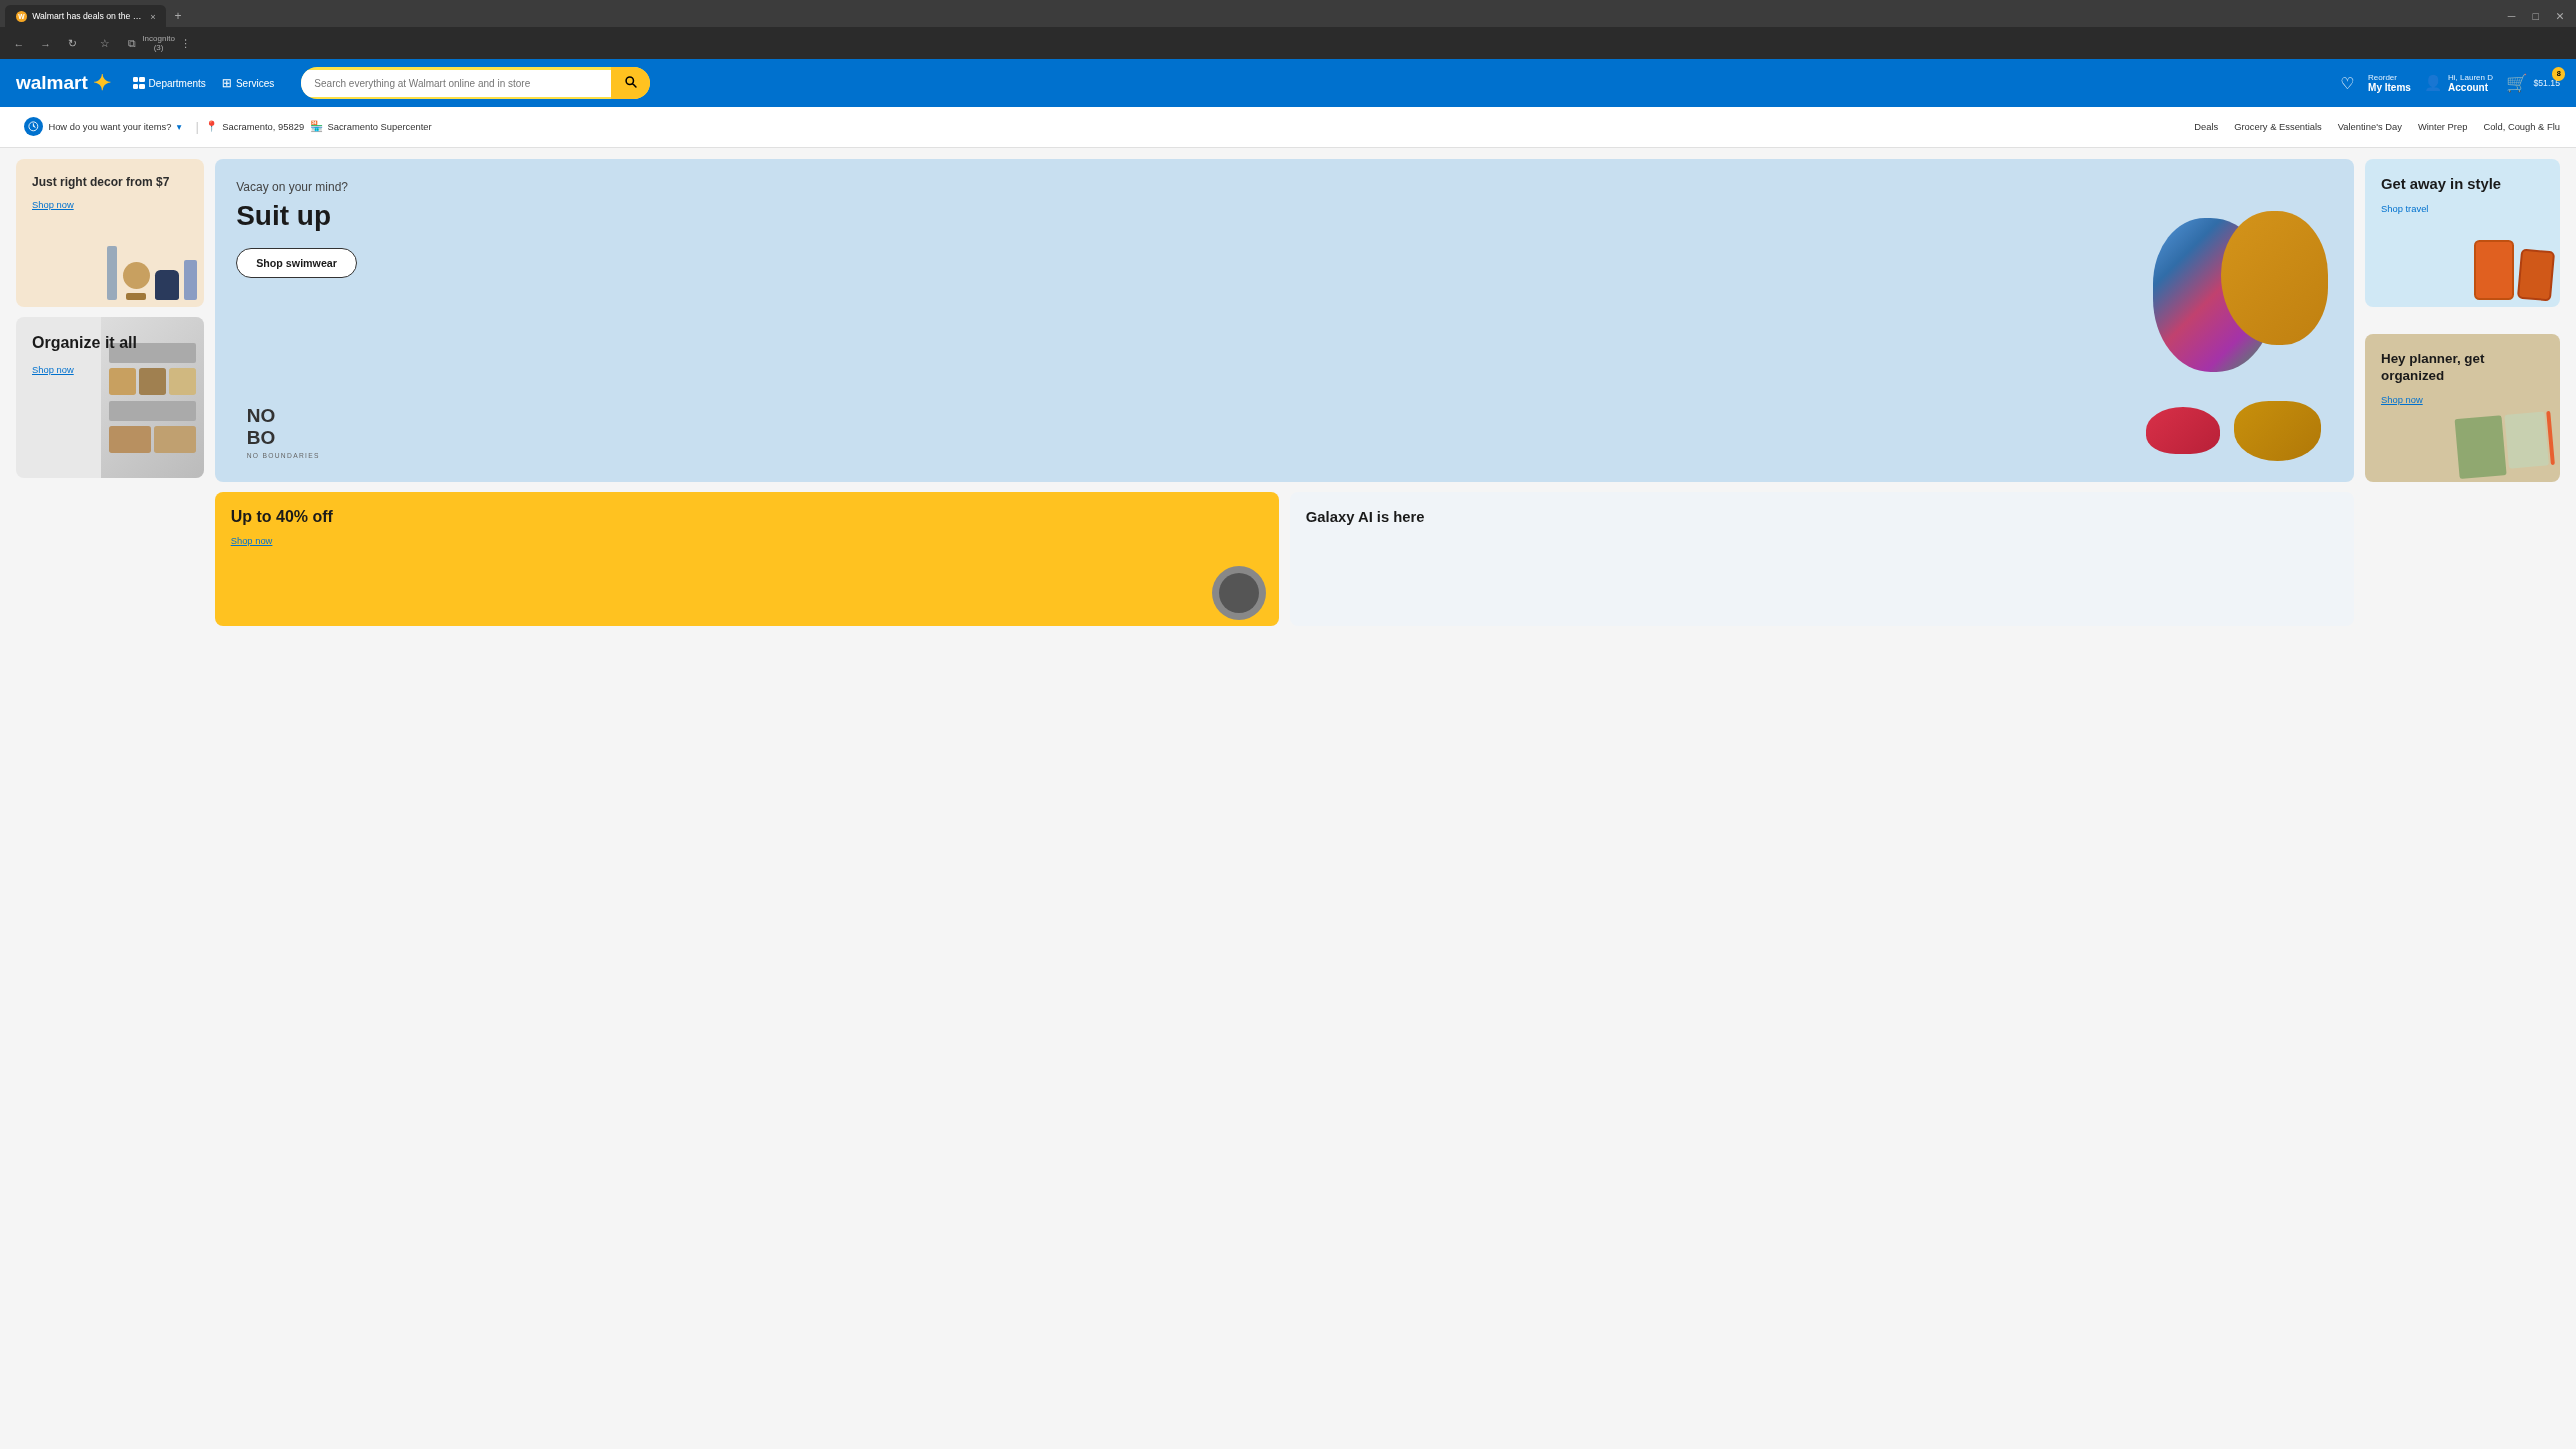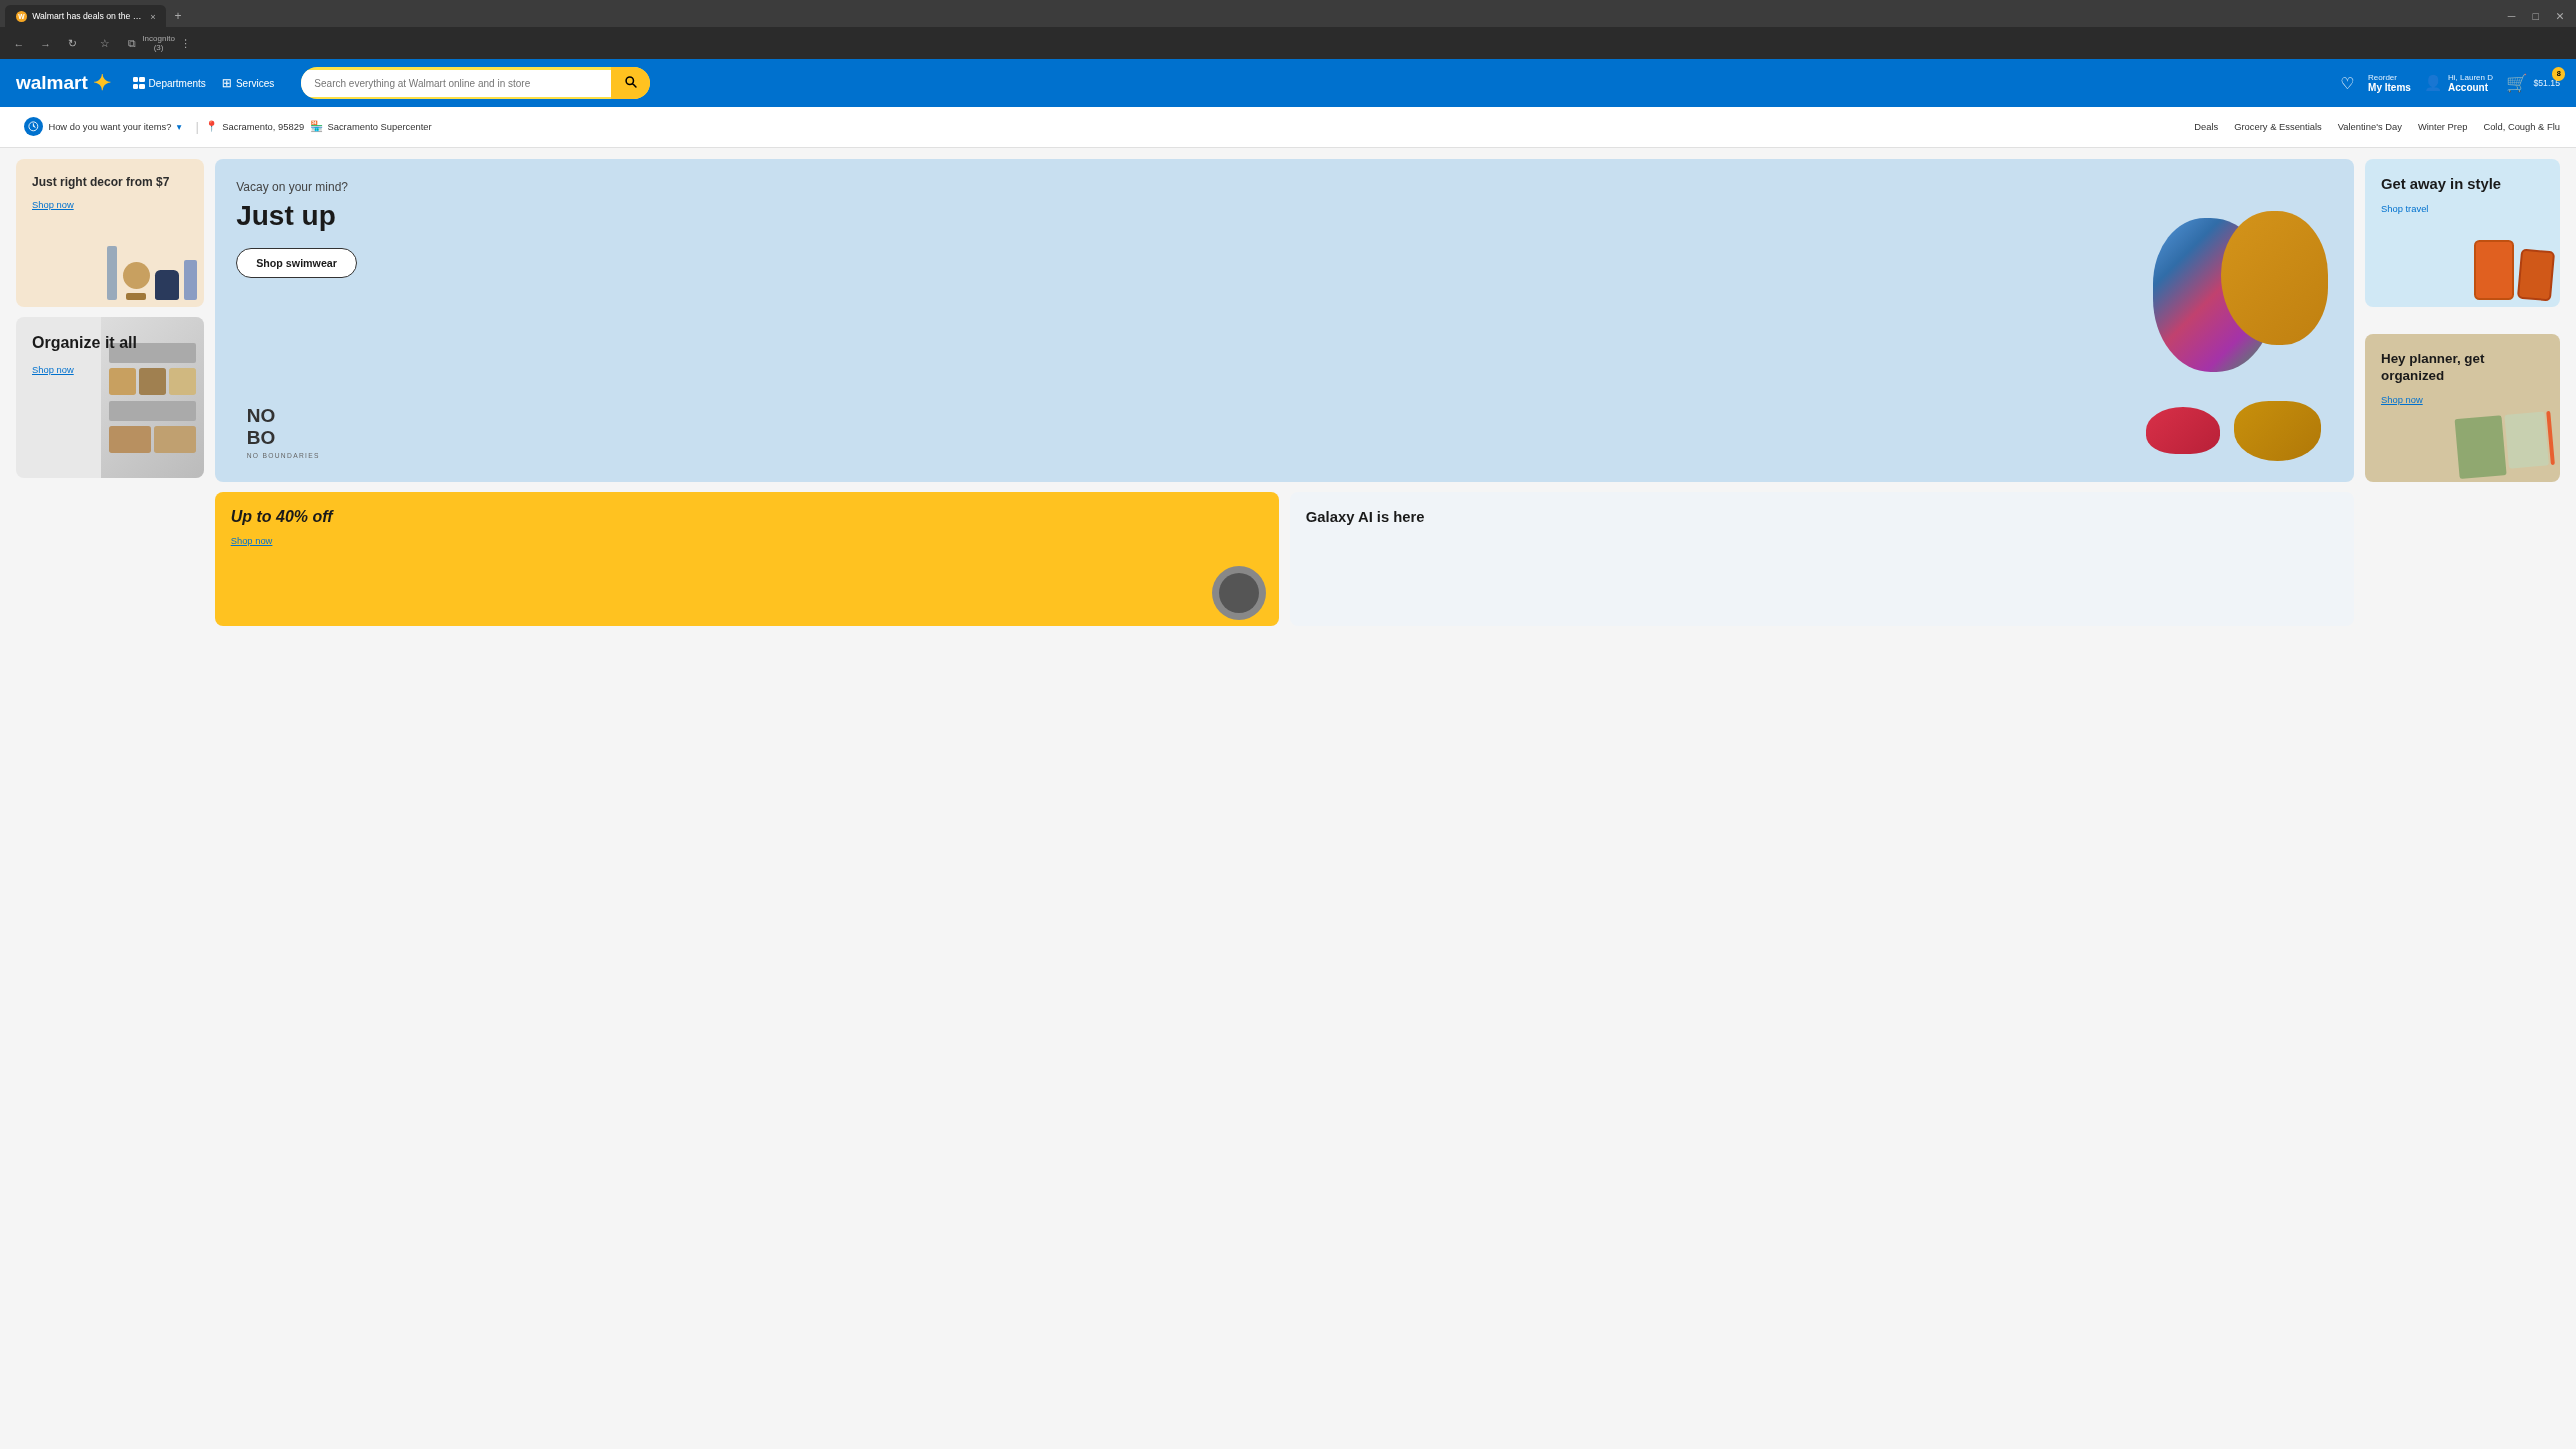--- a/index.html
+++ b/index.html
@@ -90,21 +90,21 @@
     .planner-card { background: #d4c5a0; border-radius: 8px; padding: 16px; height: 148px; position: relative; overflow: hidden; }
     .planner-card h3 { font-size: 13.4px; font-weight: 700; color: #1a1a1a; line-height: 1.3; margin-bottom: 8px; }
     .planner-card a { color: #0071ce; font-size: 9.4px; text-decoration: underline; cursor: pointer; }
 
     
     .bottom-cards { display: grid; grid-template-columns: 188px 1fr 1fr 195px; gap: 10.7px; }
     .scene-card { background: #e8d5c0; border-radius: 8px; padding: 16px; height: 134px; position: relative; overflow: hidden; }
     .scene-card h3 { font-size: 13.4px; font-weight: 700; color: #1a1a1a; margin-bottom: 8px; }
     .scene-card a { color: #0071ce; font-size: 9.4px; text-decoration: underline; cursor: pointer; }
     .sale-card { background: #ffc220; border-radius: 8px; padding: 16px; height: 134px; position: relative; overflow: hidden; }
-    .sale-card h3 { font-size: 16px; font-weight: 700; color: #1a1a1a; margin-bottom: 8px; font-style: italic; }
+    .sale-card h3 { font-size: 16px; font-weight: 700; color: #1a1a1a; margin-bottom: 8px; }
     .sale-card a { color: #0071ce; font-size: 9.4px; text-decoration: underline; cursor: pointer; }
     .galaxy-card { background: #f0f4f8; border-radius: 8px; padding: 16px; height: 134px; }
     .galaxy-card h3 { font-size: 14.8px; font-weight: 700; color: #1a1a1a; line-height: 1.3; }
 
     
     .decor-items { position: absolute; right: 6.7px; bottom: 6.7px; display: flex; gap: 5.4px; align-items: flex-end; }
     .candle-shape { width: 13.4px; height: 40px; background: #8b9dc3; border-radius: 2px; }
     .sphere-shape { width: 27px; height: 27px; background: #c8a060; border-radius: 50%; }
     .jar-shape { width: 23.5px; height: 30px; background: #2a3a5c; border-radius: 5.4px 5.4px 2.7px 2.7px; }
     .candle2-shape { width: 10px; height: 54px; background: #9ab; border-radius: 2px; }
@@ -273,21 +273,21 @@
               <div class="shelf-item" style="background:#c0a070;"></div>
             </div>
           </div>
         </div>
       </div>
     </div>
 
     <div class="hero-card">
       <div class="hero-card-content">
         <p class="hero-card-subtitle">Vacay on your mind?</p>
-        <h2 class="hero-card-title">Just up</h2>
+        <h2 class="hero-card-title">Suit up</h2>
         <button class="hero-card-btn">Shop swimwear</button>
       </div>
       <div class="hero-logo">
         <span class="hero-logo-main">NO<br>BO</span>
         <span class="hero-logo-sub">NO BOUNDARIES</span>
       </div>
 
       <div class="swimwear-visual">
         <div class="swimwear-shapes">
 

